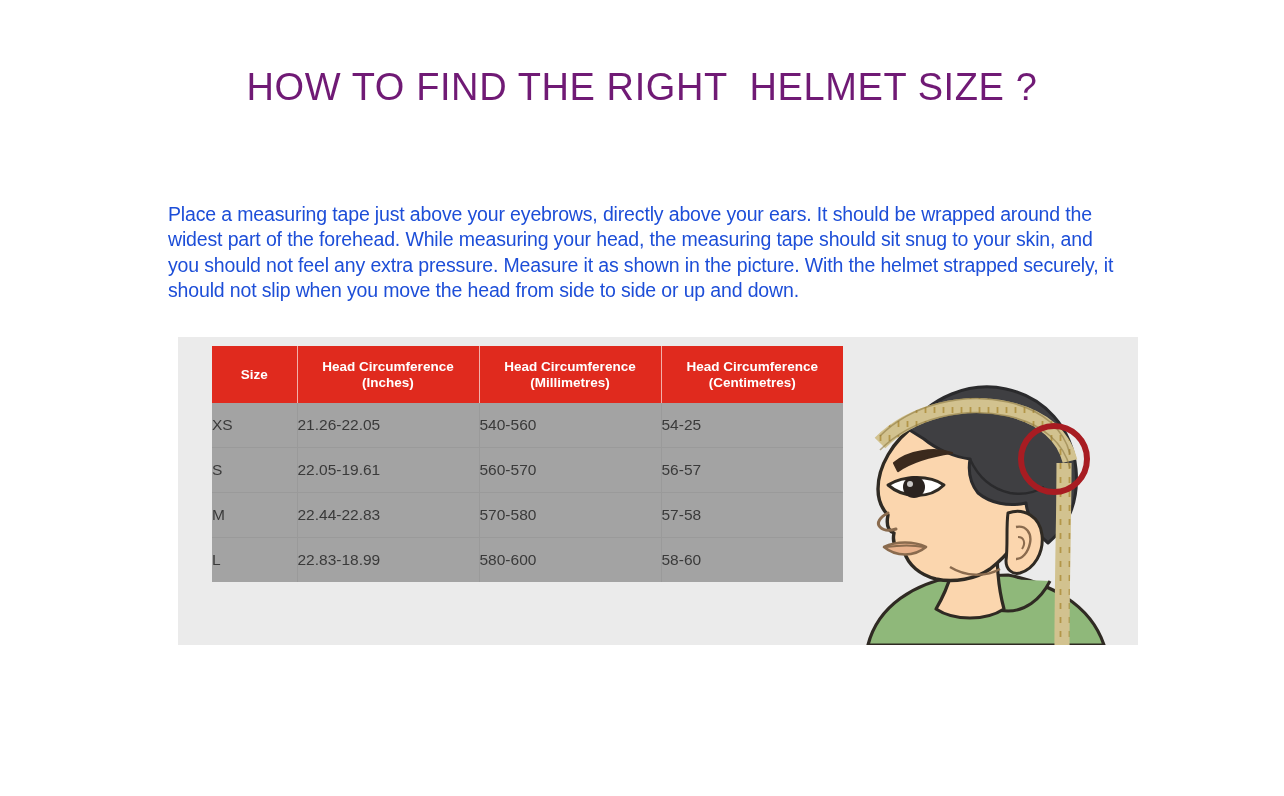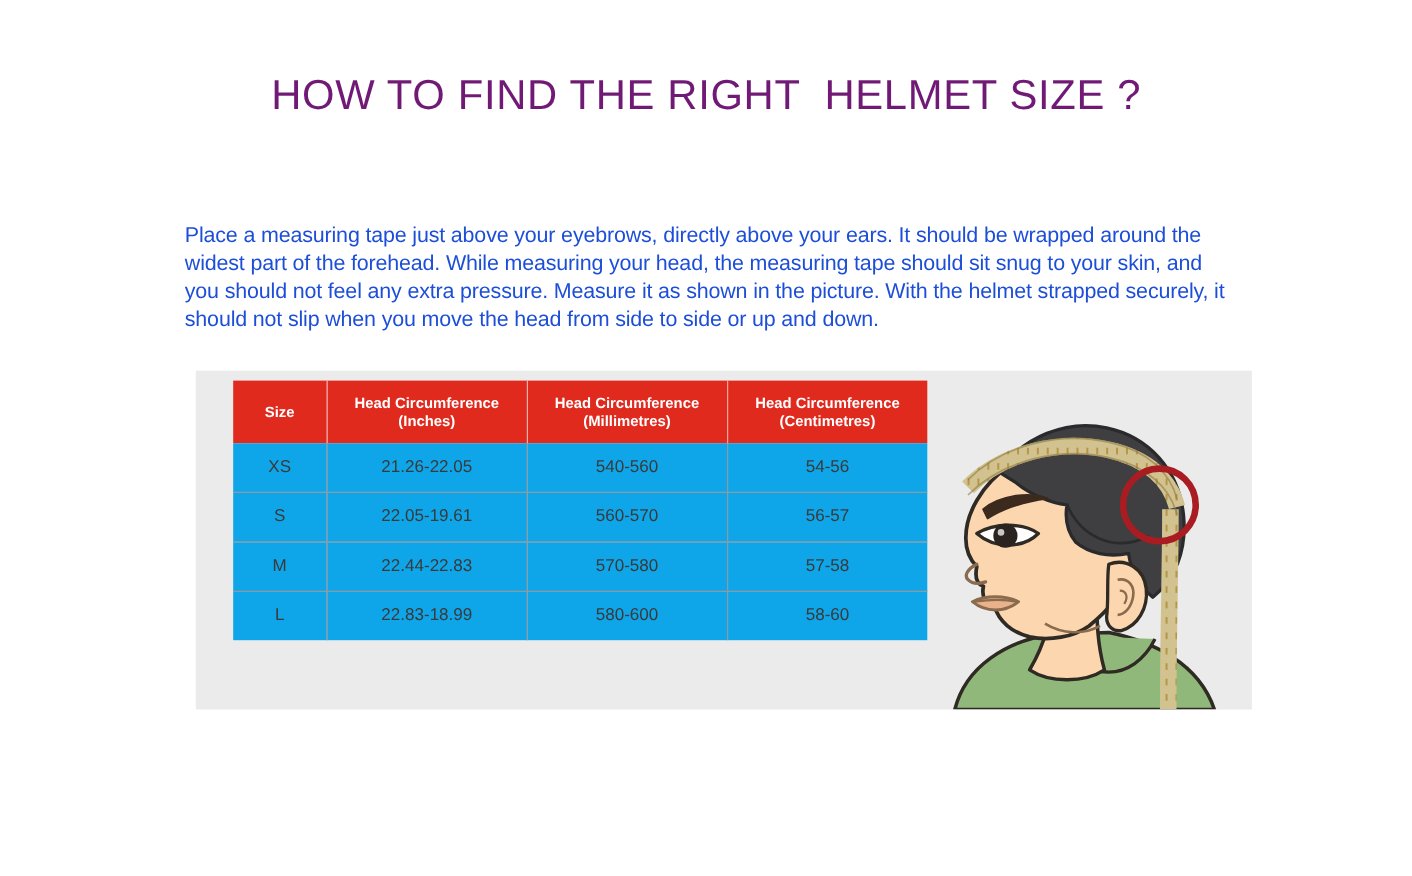--- a/index.html
+++ b/index.html
@@ -75,25 +75,25 @@
     font-weight: bold;
     line-height: 16px;
     height: 57px;
     vertical-align: middle;
     text-align: center;
     border-right: 1px solid #f2b0aa;
   }
   .size-table thead th:last-child { border-right: none; }
 
   .size-table tbody td {
-    background: #0ea5e9;
+    background: #a3a3a3;
     height: 44px;
     font-size: 15.5px;
     color: #3a3a3a;
-    text-align: center;
+    text-align: left;
     vertical-align: middle;
     border-top: 1px solid #9a9a9a;
     border-right: 1px solid #9a9a9a;
   }
   .size-table tbody tr:first-child td { border-top: none; }
   .size-table tbody td:last-child { border-right: none; }
 
   .col-size   { width: 85px; }
   .col-inches { width: 182px; }
   .col-mm     { width: 182px; }
@@ -146,21 +146,21 @@
           <span class="hdr-l1">Head Circumference</span>
           <span class="hdr-l2">(Centimetres)</span>
         </th>
       </tr>
     </thead>
     <tbody>
       <tr>
         <td>XS</td>
         <td>21.26-22.05</td>
         <td>540-560</td>
-        <td>54-56</td>
+        <td>54-25</td>
       </tr>
       <tr>
         <td>S</td>
         <td>22.05-19.61</td>
         <td>560-570</td>
         <td>56-57</td>
       </tr>
       <tr>
         <td>M</td>
         <td>22.44-22.83</td>

